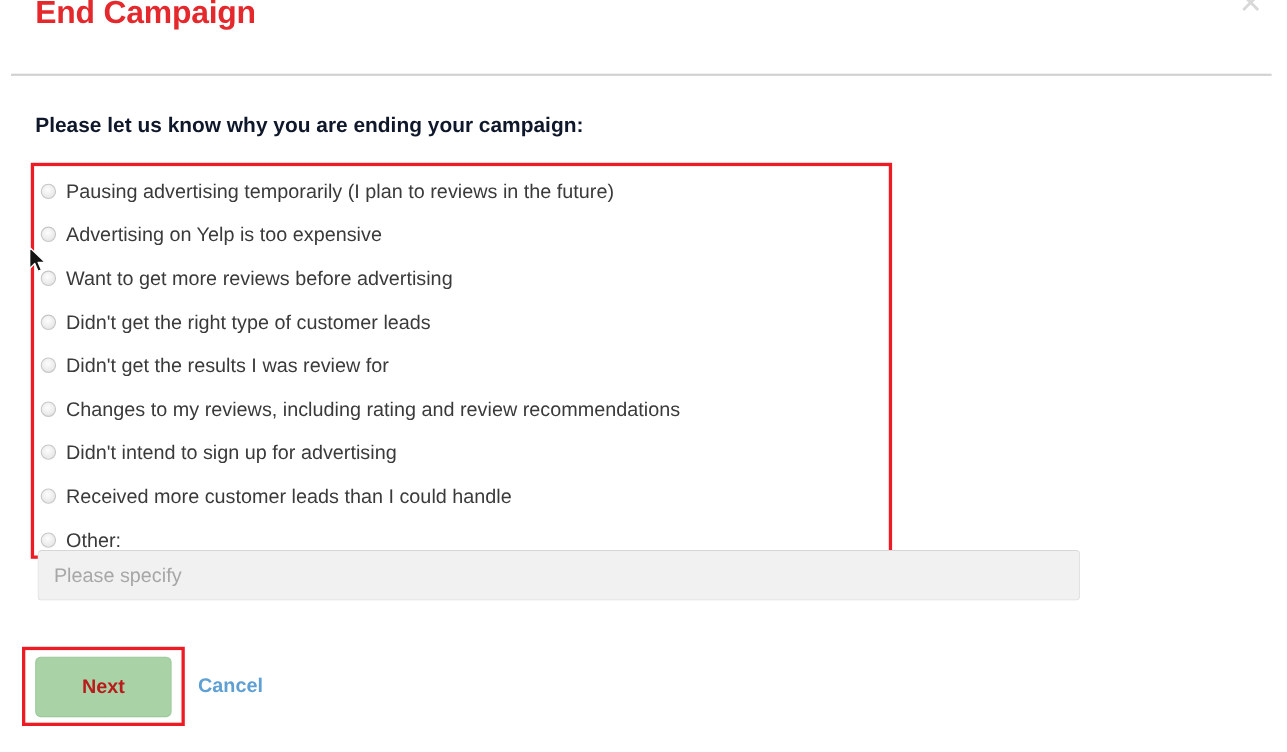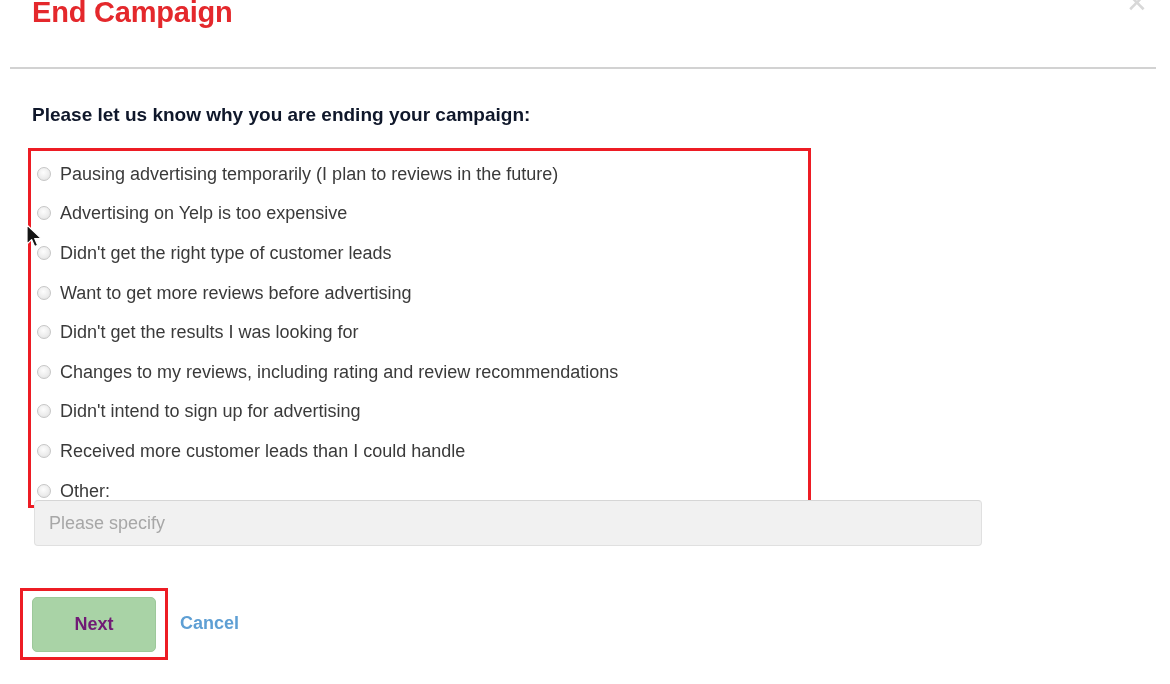--- a/index.html
+++ b/index.html
@@ -149,21 +149,21 @@
   #next-button {
     position: absolute;
     left: 32px;
     top: 597px;
     width: 124px;
     height: 55px;
     box-sizing: border-box;
     background: #a9d3a6;
     border: 1px solid #9dc89a;
     border-radius: 5px;
-    color: #701a75;
+    color: #b91c1c;
     font-size: 18px;
     font-weight: bold;
     font-family: "Liberation Sans", sans-serif;
     cursor: pointer;
     padding: 0;
   }
   #cancel-link {
     position: absolute;
     left: 180px;
     top: 613px;
@@ -189,29 +189,29 @@
     <div class="reason-row">
       <span class="radio-dot"></span>
       <span class="reason-label">Pausing advertising temporarily (I plan to reviews in the future)</span>
     </div>
     <div class="reason-row">
       <span class="radio-dot"></span>
       <span class="reason-label">Advertising on Yelp is too expensive</span>
     </div>
     <div class="reason-row">
       <span class="radio-dot"></span>
+      <span class="reason-label">Want to get more reviews before advertising</span>
+    </div>
+    <div class="reason-row">
+      <span class="radio-dot"></span>
       <span class="reason-label">Didn't get the right type of customer leads</span>
     </div>
     <div class="reason-row">
       <span class="radio-dot"></span>
-      <span class="reason-label">Want to get more reviews before advertising</span>
-    </div>
-    <div class="reason-row">
-      <span class="radio-dot"></span>
-      <span class="reason-label">Didn't get the results I was looking for</span>
+      <span class="reason-label">Didn't get the results I was review for</span>
     </div>
     <div class="reason-row">
       <span class="radio-dot"></span>
       <span class="reason-label">Changes to my reviews, including rating and review recommendations</span>
     </div>
     <div class="reason-row">
       <span class="radio-dot"></span>
       <span class="reason-label">Didn't intend to sign up for advertising</span>
     </div>
     <div class="reason-row">

